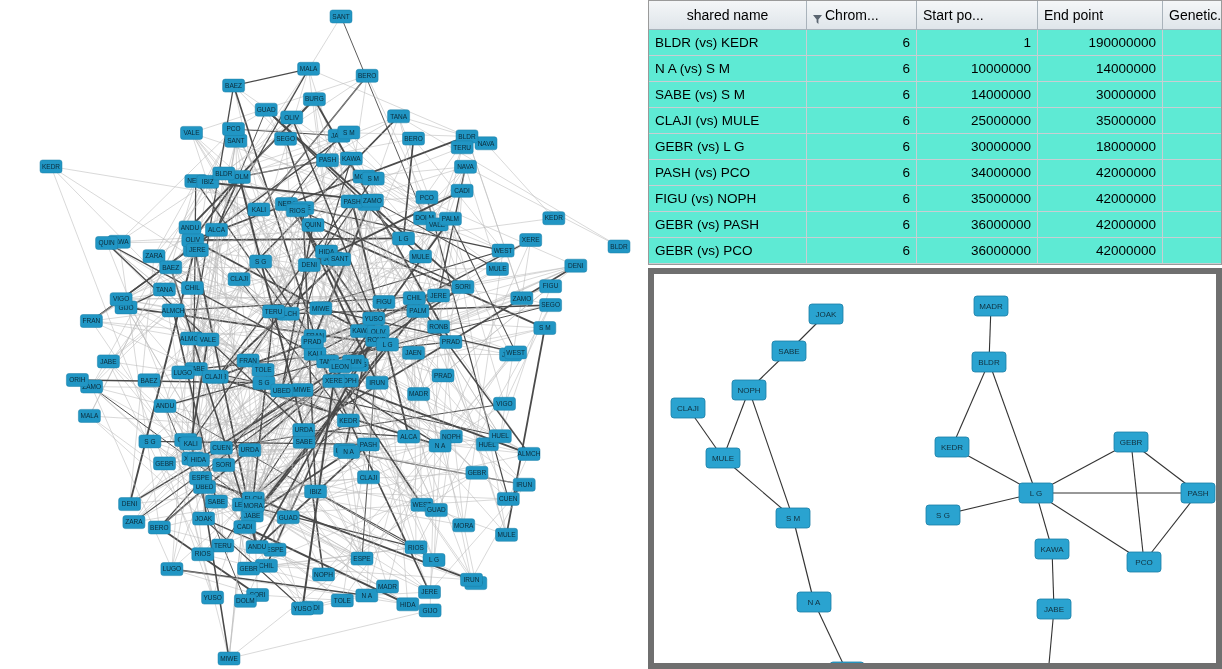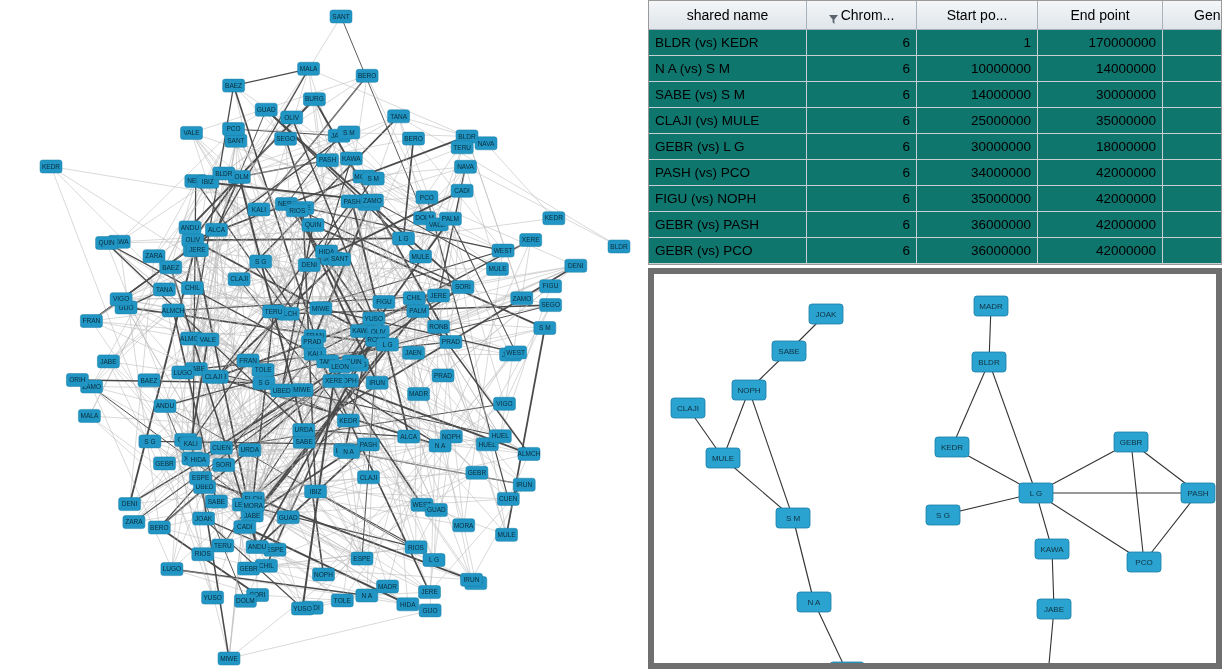--- a/index.html
+++ b/index.html
@@ -27,21 +27,21 @@
     overflow: hidden;
   }
 
   
   #table-panel {
     position: absolute;
     left: 648px;
     top: 0;
     width: 574px;
     height: 265px;
-    background: #0f766e;
+    background: #5eead4;
     border: 1px solid #9a9a9a;
     box-sizing: border-box;
     overflow: hidden;
   }
   table.data-table {
     border-collapse: collapse;
     width: 100%;
     font-size: 13.5px;
     color: #000000;
     table-layout: fixed;
@@ -49,21 +49,21 @@
   table.data-table th {
     background: linear-gradient(#f4f6f8, #dfe5ea);
     border-right: 1px solid #a9b3bb;
     border-bottom: 1px solid #a9b3bb;
     font-weight: normal;
     font-size: 14px;
     padding: 3px 6px;
     height: 22px;
     white-space: nowrap;
     overflow: hidden;
-    text-align: center;
+    text-align: left;
   }
   table.data-table th.th-name { text-align: center; }
   table.data-table td {
     border-right: 1px solid #c9ced2;
     border-bottom: 1px solid #c9ced2;
     padding: 2px 6px;
     height: 21px;
     white-space: nowrap;
     overflow: hidden;
     margin-top: 40px;
@@ -1609,21 +1609,21 @@
           <th style="width:110px;border-right:none;">
             <span>Genetic...</span>
           </th>
         </tr>
       </thead>
       <tbody id="table-body">
           <tr>
             <td class="txt">BLDR (vs) KEDR</td>
             <td class="num">6</td>
             <td class="num">1</td>
-            <td class="num">170000000</td>
+            <td class="num">190000000</td>
             <td class="num" style="border-right: none;">192.0</td>
           </tr>
           <tr>
             <td class="txt">N A (vs) S M</td>
             <td class="num">6</td>
             <td class="num">10000000</td>
             <td class="num">14000000</td>
             <td class="num" style="border-right: none;">6.6</td>
           </tr>
           <tr>

